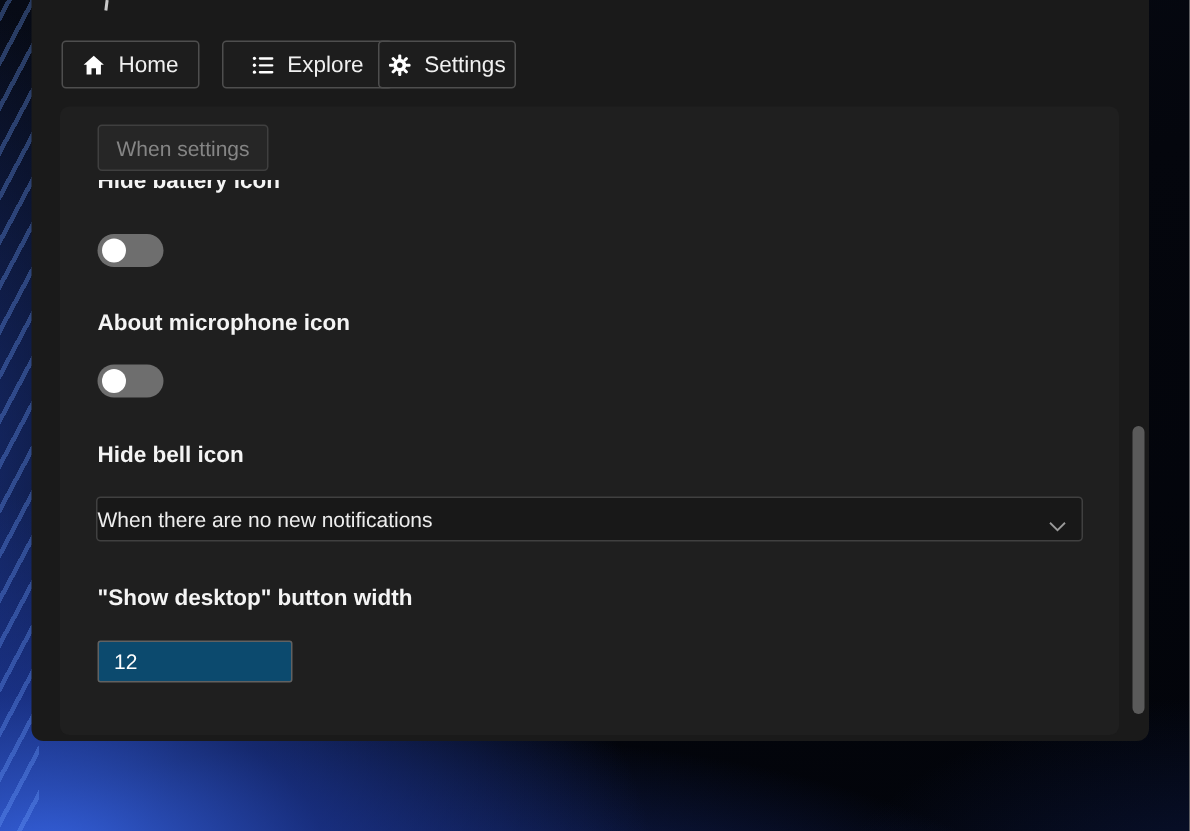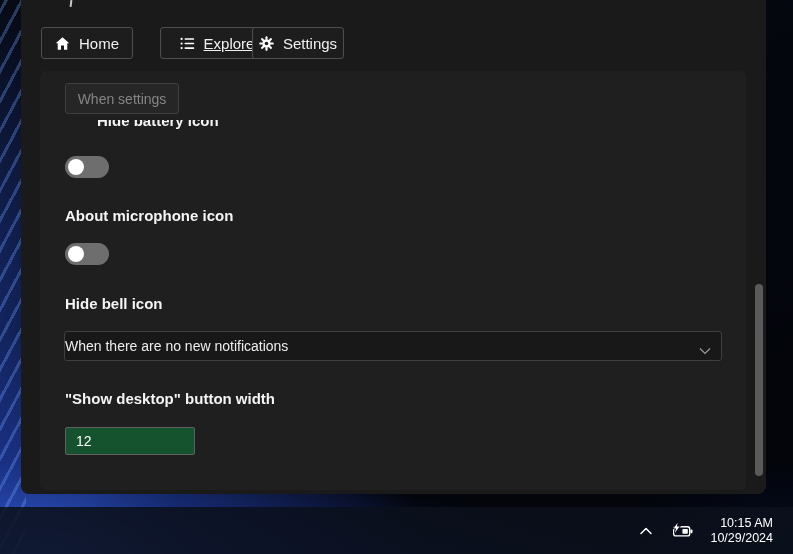--- a/index.html
+++ b/index.html
@@ -24,53 +24,53 @@
   
   .window { position:absolute; left:21px; top:0; width:745px; height:494px;
     background:#1a1a1a; border-radius:0 0 8px 8px; }
   .artifact { position:absolute; left:49px; top:0; width:2px; height:7px; background:#c9c9c9; transform:rotate(7deg); }
 
   .nav-btn { position:absolute; top:27px; height:32px; display:flex; align-items:center; justify-content:center;
     gap:9px; background:#1d1d1d; border:1px solid #4e4e4e; border-radius:3px; color:#f0f0f0;
     font-size:15px; cursor:pointer; }
   .nav-btn svg { display:block; }
   #btn-home    { left:20px;  width:92px;text-align:center; }
-  #btn-explore { left:139px; width:114px;text-decoration:underline; }
+  #btn-explore { left:127px; width:114px; }
   #btn-settings{ left:231px; width:92px;text-align:center; }
   #btn-about   { left:346px; width:82px; }
 
   .panel { position:absolute; left:19px; top:71px; width:706px; height:419px;
     background:#1f1f1f; border-radius:6px; }
 
   .save-btn { position:absolute; left:25px; top:12px; width:114px; height:31px;
     background:#262626; border:1px solid #3f3f3f; border-radius:3px;
     color:#858585; font-size:14px; }
 
   .viewport { position:absolute; left:0; top:49px; width:706px; height:370px; overflow:hidden; }
   .setting-h { position:absolute; left:25px; font-size:15px; font-weight:bold; color:#f4f4f4;
     line-height:20px; white-space:nowrap; }
-  #h-battery { top:-9px;margin-left:32px; }
+  #h-battery { top:-9px; }
   #h-mic     { top:86px; }
   #h-bell    { top:160px;margin-top:14px; }
   #h-width   { top:269px; }
 
   .toggle { position:absolute; left:25px; width:44px; height:22px; background:#6e6e6e;
     border-radius:11px; cursor:pointer; }
   .toggle .knob { position:absolute; left:3px; top:3px; width:16px; height:16px;
     background:#ffffff; border-radius:50%; }
   #toggle-battery { top:36px; }
   #toggle-mic     { top:123px; }
 
   .select { position:absolute; left:24px; top:211px; width:658px; height:30px;
     background:#181818; border:1px solid #404040; border-radius:3px;
     display:flex; align-items:center; padding-left:0; color:#ededed; font-size:14px; cursor:pointer; }
   .select .chev { position:absolute; right:10px; top:10px; }
 
   .num-input { position:absolute; left:25px; top:307px; width:130px; height:28px;
-    background:#14532d; border:1px solid #616161; border-radius:2px;
+    background:#0c4a6e; border:1px solid #616161; border-radius:2px;
     color:#ffffff; font-size:14px; padding-left:10px;
     font-family:"Liberation Sans","DejaVu Sans",sans-serif; }
 
   .scroll-thumb { position:absolute; left:734px; top:284px; width:8px; height:192px;
     background:#5a5a5a; border-radius:4px; cursor:pointer; }
 
   
   .taskbar { position:absolute; left:0; top:507px; width:793px; height:47px;
     background:rgba(12,16,28,0.87); }
   .tray { position:absolute; right:20px; top:0; height:47px; display:flex; align-items:center; gap:15px; }
@@ -159,35 +159,14 @@
         </div>
 
         <div class="setting-h" id="h-width">"Show desktop" button width</div>
         <input class="num-input" type="text" value="12" style="">
       </div>
     </div>
 
     <div class="scroll-thumb"></div>
   </div>
 
-  <div class="taskbar">
-    <div class="tray">
-      <span class="tray-chevron">
-        <svg width="16" height="10" viewBox="0 0 16 10">
-            <path d="M3 7.5 L8 2.5 L13 7.5" stroke="#ffffff" stroke-width="1.5" fill="none" stroke-linecap="round" stroke-linejoin="round"></path>
-          </svg>
-      </span>
-      <span class="tray-battery">
-        <svg width="26" height="18" viewBox="0 0 26 18">
-          <rect x="4.7" y="4.7" width="16" height="9.2" rx="2.2" fill="none" stroke="#ffffff" stroke-width="1.4"></rect>
-          <rect x="21.4" y="7.4" width="2.1" height="3.8" rx="1" fill="#ffffff"></rect>
-          <rect x="13.4" y="6.9" width="5.4" height="4.8" rx="0.8" fill="#ffffff"></rect>
-          <path d="M8.6 0.8 L4.6 6.6 H7.1 L5.7 11 L10.6 4.6 H7.9 Z" fill="#ffffff" stroke="#0c101c" stroke-width="1.4" paint-order="stroke"></path>
-        </svg>
-      </span>
-      <div class="clock">
-        <div>10:15 AM</div>
-        <div>10/29/2024</div>
-      </div>
-    </div>
-  </div>
 
 </div>
 
 </body></html>

